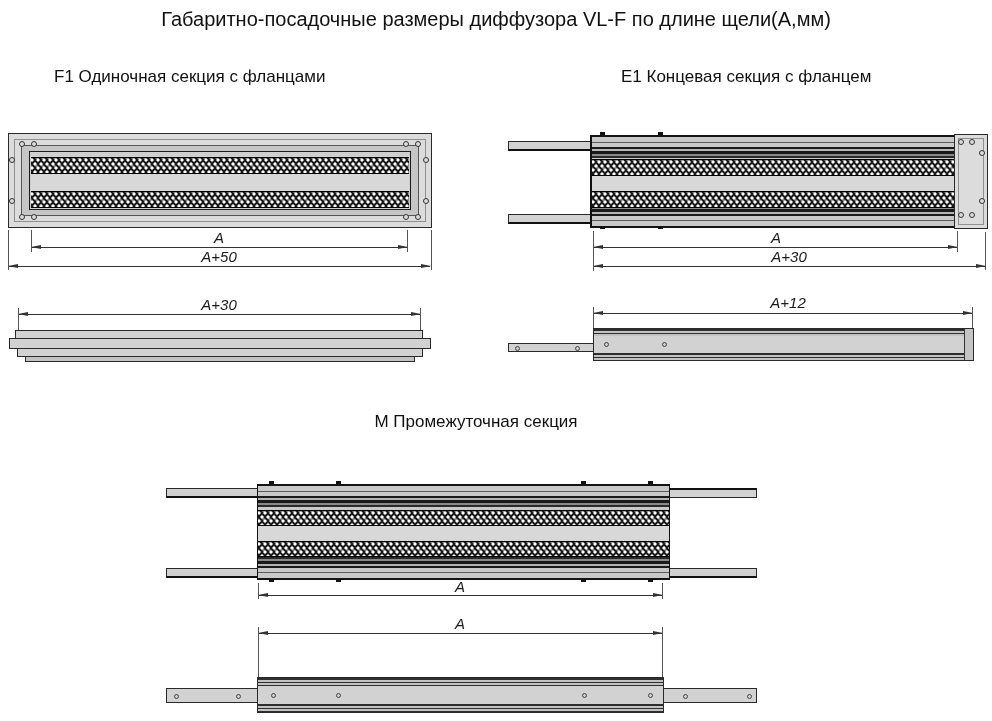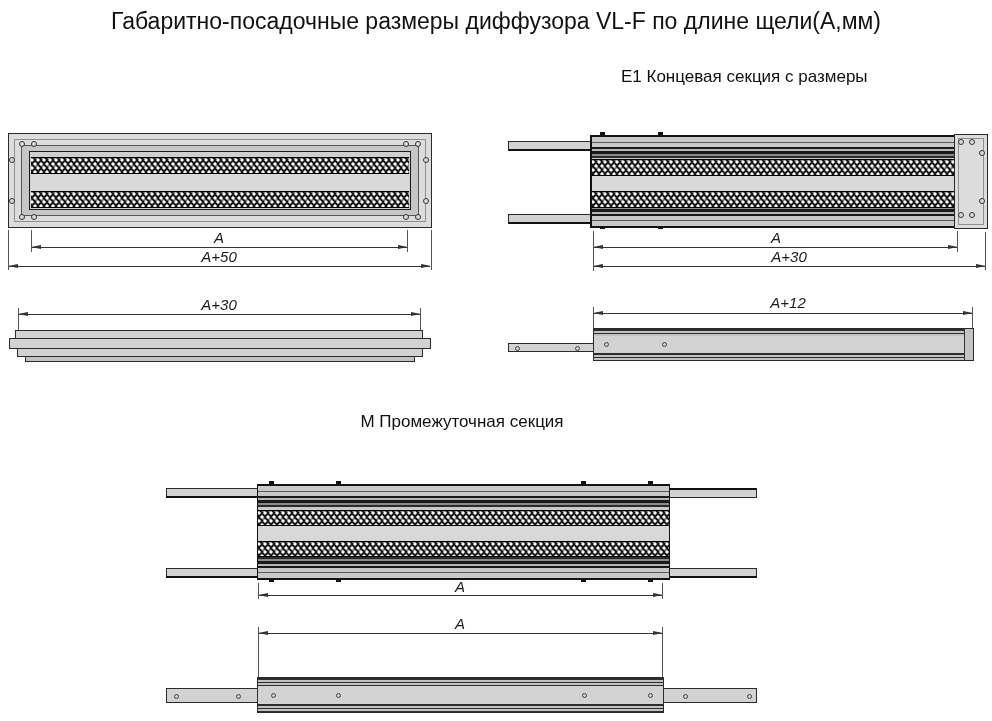--- a/index.html
+++ b/index.html
@@ -1,19 +1,19 @@
 <!DOCTYPE html>
 <html><head>
 <meta charset="utf-8">
 <style>
   html,body{margin:0;padding:0;background:#fff;}
   .canvas{position:relative;width:992px;height:721px;background:#ffffff;
           font-family:"Liberation Sans",sans-serif;color:#1a1a1a;overflow:hidden;}
   .abs{position:absolute;}
-  .page-title{position:absolute;left:0;right:0;top:8px;text-align:center;font-size:23px;color:#111;}
+  .page-title{position:absolute;left:0;right:0;top:8px;text-align:center;font-size:20px;color:#111;}
   .heading{position:absolute;font-size:17px;color:#111;white-space:nowrap;}
   .center-heading{transform:translateX(-50%);}
 
   
   .part{position:absolute;background:#d2d2d2;border:1px solid #2a2a2a;box-sizing:border-box;}
   .thick-bottom{border-bottom:2.5px solid #111;}
   .thick-top{border-top:2.5px solid #111;}
   .frame-line{position:absolute;border:1px solid #8f8f8f;box-sizing:border-box;background:transparent;}
   .bevel{position:absolute;background:#c6c6c6;border:1px solid #555;box-sizing:border-box;}
   .content{position:absolute;background:#cfcfcf;border:1.5px solid #1a1a1a;box-sizing:border-box;}
@@ -50,21 +50,22 @@
               border-left:10px solid #333;}
   .dlab{position:absolute;font-size:15px;font-style:italic;color:#1a1a1a;
         transform:translateX(-50%);white-space:nowrap;}
 </style>
 </head>
 <body>
 
 <div class="canvas">
 
   <div class="page-title">Габаритно-посадочные размеры диффузора VL-F по длине щели(А,мм)</div>
-  <div class="heading" style="left:621px;top:67px">E1 Концевая секция с размеры</div>
+  <div class="heading" style="left:54px;top:67px">F1 Одиночная секция с фланцами</div>
+  <div class="heading" style="left:621px;top:67px">E1 Концевая секция с фланцем</div>
 
   <div class="part" style="left:8px;top:133px;width:424px;height:95px;background:#dcdcdc"></div>
   <div class="frame-line" style="left:14px;top:139px;width:412px;height:83px"></div>
   <div class="bevel" style="left:21px;top:145px;width:398px;height:71px"></div>
   <div class="content" style="left:29px;top:151px;width:382px;height:59px">
     <div class="perf" style="left:1px;right:1px;top:5px;height:17px"></div>
     <div class="center-band" style="left:1px;right:1px;top:22px;height:17px"></div>
     <div class="perf" style="left:1px;right:1px;top:39px;height:17px"></div>
   </div>
   <div class="screw" style="left:19px;top:141px"></div>
@@ -138,21 +139,21 @@
     <div class="hole" style="left:66px;top:2px"></div>
   </div>
   <div class="abs" style="left:593px;top:328px;width:381px;height:33px;border:1px solid #2a2a2a;box-sizing:border-box;background:#d2d2d2">
     <div class="band-thin" style="left:0;right:8px;top:0;height:7px"></div>
     <div class="band-thin" style="left:0;right:8px;top:24px;height:7px"></div>
     <div class="abs" style="right:0;top:0;width:8px;height:31px;background:#c4c4c4;border-left:1px solid #333"></div>
     <div class="hole" style="left:10px;top:13px"></div>
     <div class="hole" style="left:68px;top:13px"></div>
   </div>
 
-  <div class="heading center-heading" style="left:462px;top:412px">М Промежуточная секция</div>
+  <div class="heading center-heading" style="left:476px;top:412px">М Промежуточная секция</div>
 
   <div class="part thick-bottom" style="left:166px;top:488px;width:92px;height:10px"></div>
   <div class="part thick-bottom" style="left:166px;top:568px;width:92px;height:10px"></div>
   <div class="part thick-top" style="left:667px;top:488px;width:90px;height:10px"></div>
   <div class="part thick-bottom" style="left:667px;top:568px;width:90px;height:10px"></div>
   <div class="abs" style="left:257px;top:484px;width:411px;height:96px;border-left:1.5px solid #111;border-right:1.5px solid #111;background:#cfcfcf">
     <div class="band-top" style="left:0;right:0;top:0;height:26px"></div>
     <div class="perf" style="left:0;right:0;top:26px;height:16px"></div>
     <div class="center-band" style="left:0;right:0;top:42px;height:15px"></div>
     <div class="perf" style="left:0;right:0;top:57px;height:16px"></div>

